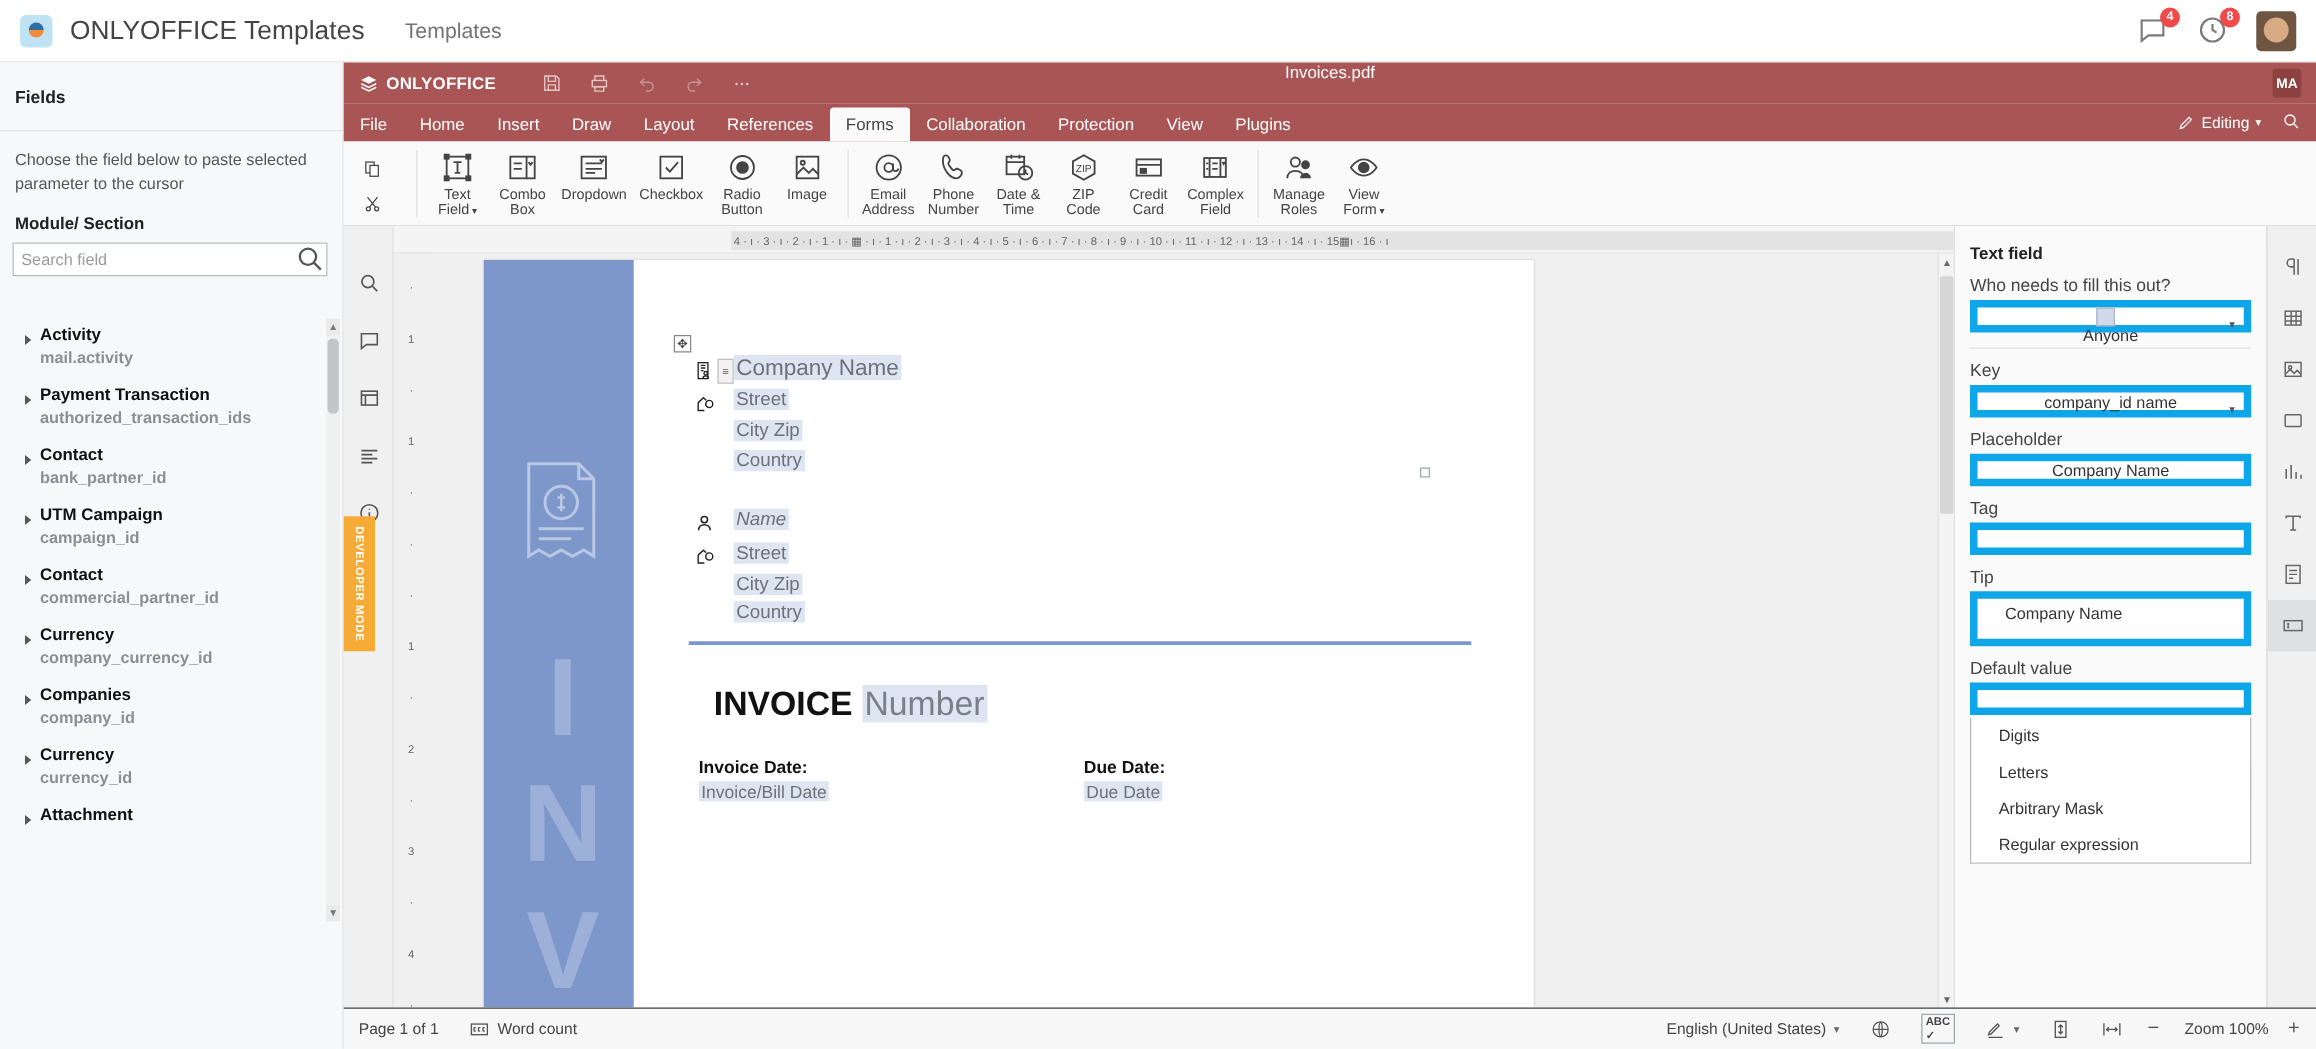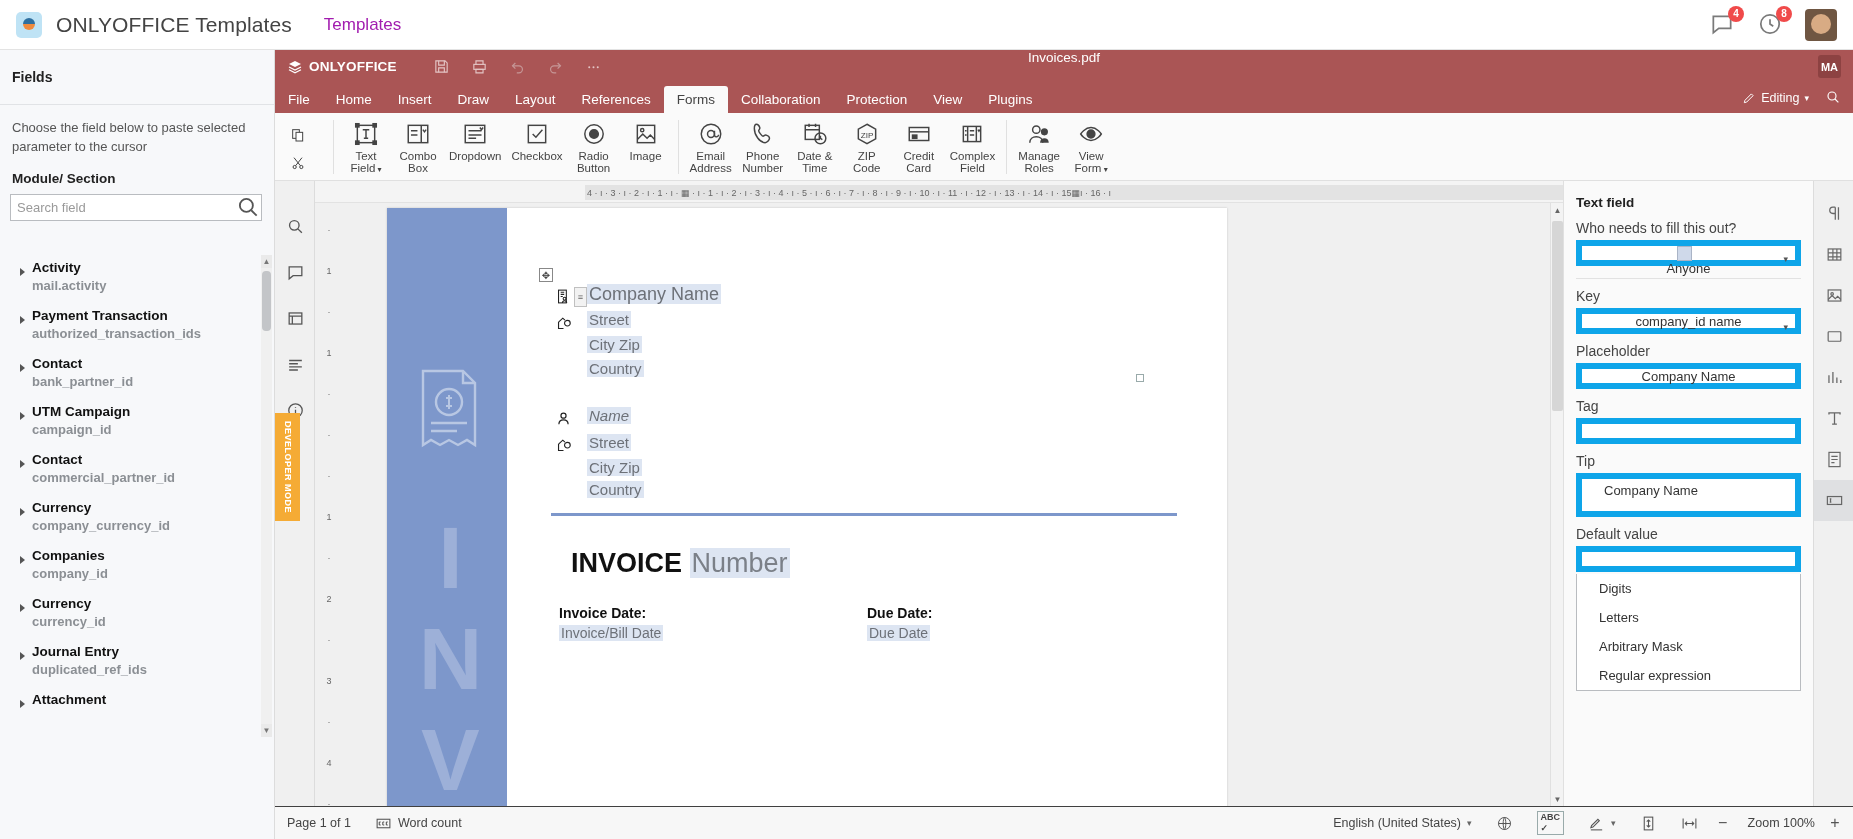--- a/index.html
+++ b/index.html
@@ -25,21 +25,21 @@
     background:#bfe3f5; position:relative; flex:none;
   }
   .brand-logo::before{
     content:""; position:absolute; left:7px; top:6px; width:12px; height:12px;
     border-radius:50%; background:linear-gradient(180deg,#2f6f9f 0 50%, #f08a3c 50% 100%);
   }
   .brand-title {
     margin-left:14px; font-size:21px; color:#444; letter-spacing:.1px;
   }
   .brand-tab {
-    margin-left:32px; font-size:17px; color:#a21caf;
+    margin-left:32px; font-size:17px; color:#737373;
   }
   .brandbar-right { margin-left:auto; display:flex; align-items:center; gap:20px; padding-right:16px;}
   .icon-badge { position:relative; width:28px; height:28px; color:#7a7a7a; }
   .icon-badge svg { width:26px; height:26px; display:block; }
   .badge {
     position:absolute; right:-7px; top:-5px;
     min-width:16px; height:16px; border-radius:8px;
     background:#f04a4a; color:#fff; font-size:10px; line-height:16px;
     text-align:center; padding:0 3px; font-weight:bold;
   }
@@ -337,25 +337,20 @@
       </div>
       <div class="lp-item">
         <span class="caret"></span>
         <div class="t1">Companies</div>
         <div class="t2">company_id</div>
       </div>
       <div class="lp-item">
         <span class="caret"></span>
         <div class="t1">Currency</div>
         <div class="t2">currency_id</div>
-      </div>
-      <div class="lp-item">
-        <span class="caret"></span>
-        <div class="t1">Journal Entry</div>
-        <div class="t2">duplicated_ref_ids</div>
       </div>
       <div class="lp-item">
         <span class="caret"></span>
         <div class="t1">Attachment</div>
         <div class="t2"></div>
       </div>
     </div>
 
   <div class="lp-scrollbar">
     <div class="up">▲</div>

